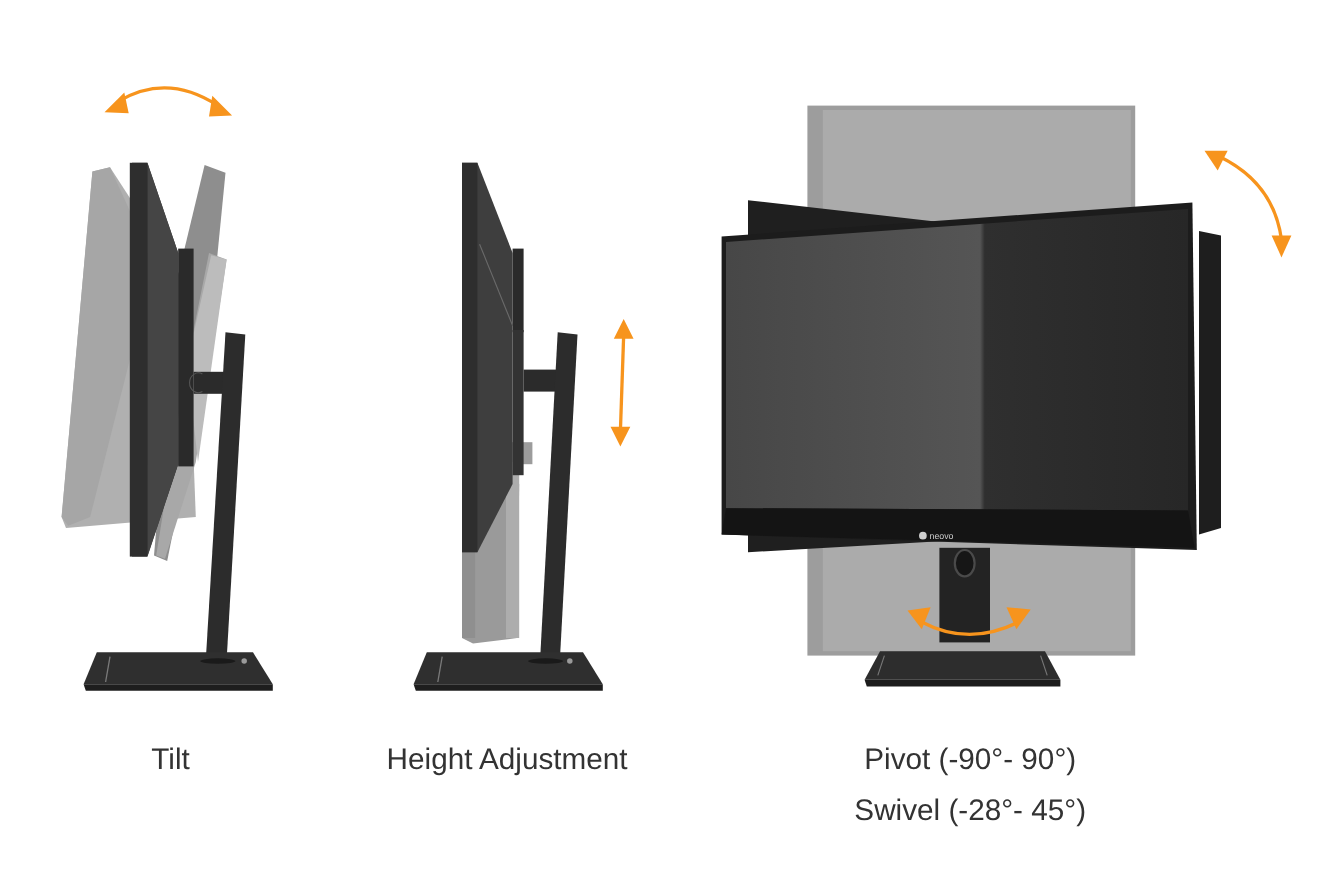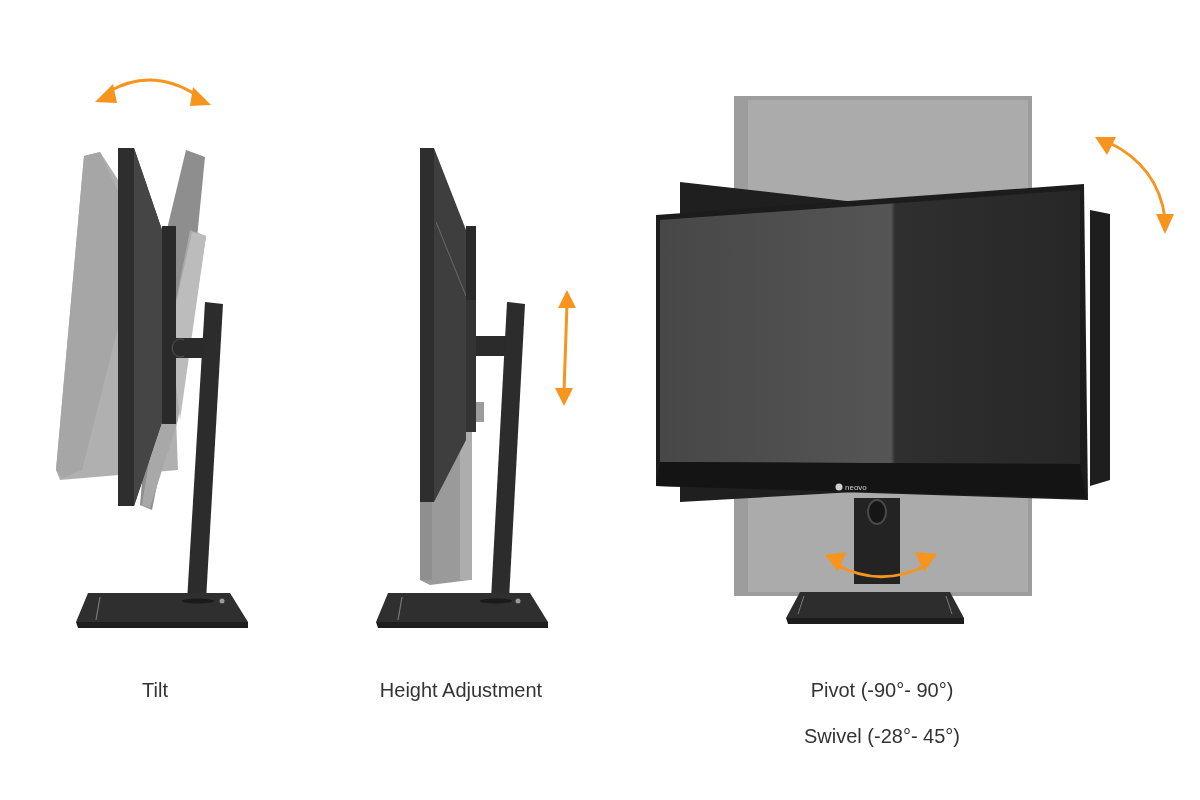--- a/index.html
+++ b/index.html
@@ -1,21 +1,21 @@
 <!DOCTYPE html>
 <html><head>
 <meta charset="utf-8">
 <style>
   html, body { margin: 0; padding: 0; background: #ffffff; }
   body { width: 1200px; height: 800px; position: relative; overflow: hidden;
          font-family: "Liberation Sans", "DejaVu Sans", sans-serif; }
   .panel { position: absolute; top: 0; }
   .illus { position: absolute; left: 0; top: 0; }
   .caption { position: absolute; text-align: center; color: #333333;
-             font-size: 20px; line-height: 46px; }
+             font-size: 27px; line-height: 46px; }
   .caption div { white-space: nowrap; }
 </style>
 </head>
 <body>
 
 <div class="panel" style="left:0;width:320px;height:800px;">
   <svg class="illus" width="320" height="660" viewBox="0 0 320 660">
 
     <g opacity="1">
       <polygon points="84,156 100,152 170,260 178,470 60,480 56,470" fill="#b0b0b0"></polygon>

